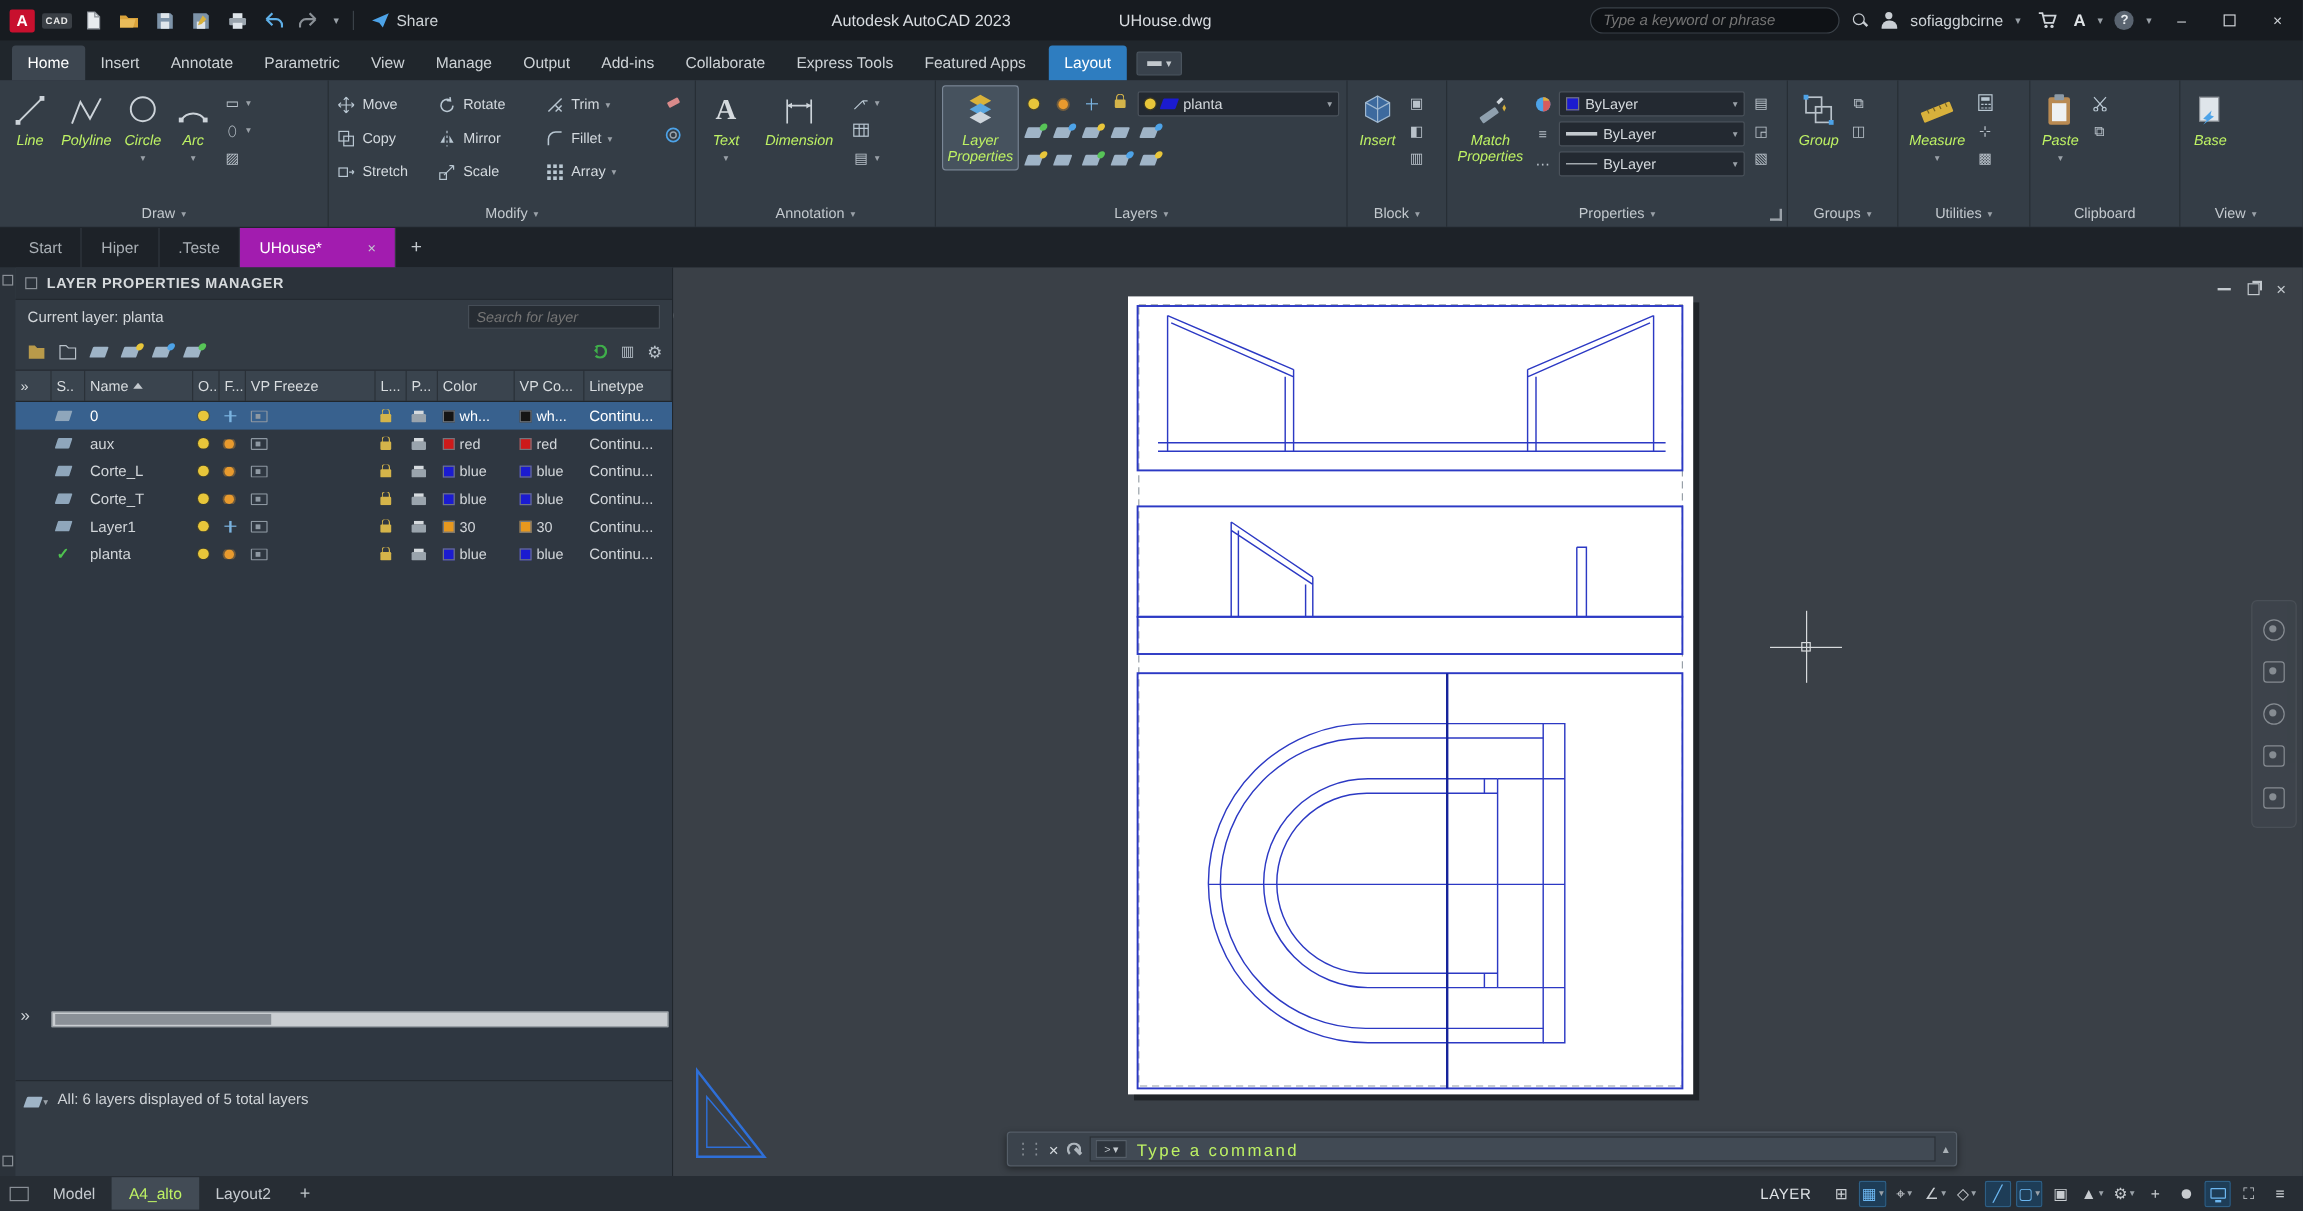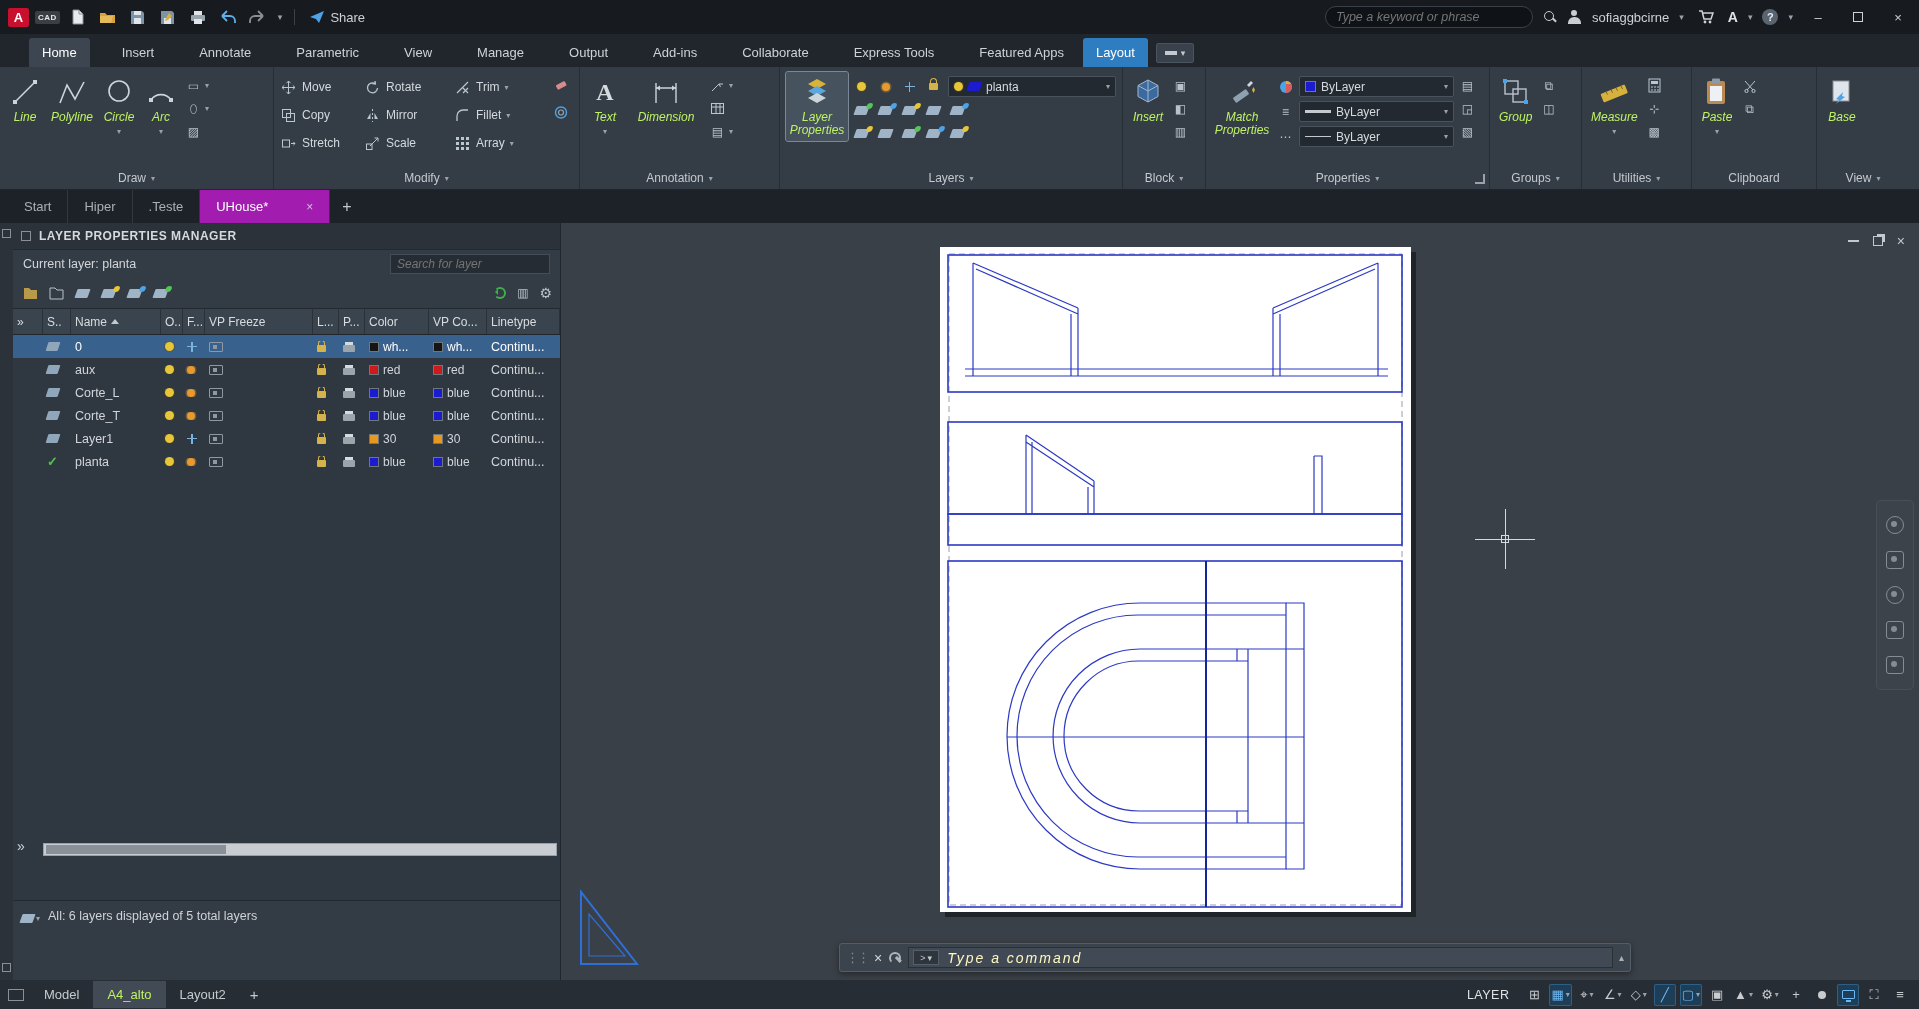--- a/index.html
+++ b/index.html
@@ -44,21 +44,21 @@
   .tb-a { font-size:14px; font-weight:bold; color:#dfe3e6; }
   .help-circ { width:16px; height:16px; border-radius:50%; background:#5a6470; color:#e8ecef;
     font-size:11px; font-weight:bold; display:flex; align-items:center; justify-content:center; }
   .win-btn { width:30px; height:24px; display:flex; align-items:center; justify-content:center;
     color:#cfd3d7; font-size:13px; }
   .win-restore { width:10px; height:10px; border:1.4px solid #cfd3d7; }
 
   
   #ribbontabs { position:absolute; left:0; top:34px; width:1919px; height:33px;
     background:#20262c; display:flex; align-items:flex-end; padding-left:10px; }
-  .rtab { padding:7px 13px; font-size:13px; color:#cdd2d6; height:29px;margin-left:19px; }
+  .rtab { padding:7px 13px; font-size:13px; color:#cdd2d6; height:29px; }
   .rtab.active { background:#3d4650; color:#ffffff; border-radius:3px 3px 0 0; }
   .rtab.contextual { background:var(--contextual-tab,#2e7dc0); color:#fff; border-radius:3px 3px 0 0; margin-left:6px; }
   .rtab-toggle { margin-left:8px; margin-bottom:4px; width:38px; height:20px; background:#39424c;
     border:1px solid #4a545e; border-radius:2px; display:flex; align-items:center;
     justify-content:center; gap:4px; color:#c3c9ce; font-size:9px; }
   .rtab-toggle .bar { width:12px; height:4px; background:#c3c9ce; }
 
   
   #ribbon { position:absolute; left:0; top:67px; width:1919px; height:123px;
     background:#343d46; display:flex; border-bottom:1px solid #20262c; }
@@ -202,21 +202,21 @@
   .wrench { position:relative; width:14px; height:14px; }
   .wrench::before { content:''; position:absolute; left:1px; top:1px; width:8px; height:8px;
     border:2.4px solid #aeb6bd; border-radius:50%; border-bottom-color:transparent; }
   .wrench::after { content:''; position:absolute; left:7px; top:7px; width:7px; height:2.6px;
     background:#aeb6bd; transform:rotate(45deg); }
   .cmd-field { flex:1; height:21px; background:#414a54; border:1px solid #2a3036; display:flex;
     align-items:center; gap:8px; padding:0 4px; }
   .cmd-prompt-btn { width:26px; height:15px; background:#2e353d; border:1px solid #565f69;
     display:flex; align-items:center; justify-content:center; gap:2px; color:#c3c9ce;
     font-size:9px; }
-  .cmd-text { font-size:14px; font-style:italic; color:#fef9c3; letter-spacing:2px; }
+  .cmd-text { font-size:14px; color:#bef264; letter-spacing:2px; }
   .cmd-up { color:#aab1b7; font-size:10px; }
 
   
   #statusbar { position:absolute; left:0; top:980px; width:1919px; height:29px; background:#272d34;
     display:flex; align-items:center; color:#c6cbd0; font-size:13px; }
   .sb-ico { width:16px; height:12px; border:1.4px solid #8a9097; margin:0 6px 0 8px; }
   .sb-tab { padding:6px 14px; }
   .sb-tab.active { background:#424b55; color:#bef264; }
   .sb-plus { padding:6px 10px; font-size:15px; color:#c3c9ce; }
   .sb-right { margin-left:auto; display:flex; align-items:center; gap:4px; padding-right:8px; }
@@ -284,20 +284,24 @@
       <span class="qat-caret">▾</span>
       <span class="tb-sep"></span>
       <span class="share-wrap">
         <svg width="16" height="14" viewBox="0 0 16 14">
             <path d="M1 7 L15 1 L10 13 L7 9 Z" fill="#4da3e8"></path>
           </svg>
         <span class="share-label">Share</span>
       </span>
     </div>
 
+    <div class="tb-title">
+      <span>Autodesk AutoCAD 2023</span>
+      <span class="doc">UHouse.dwg</span>
+    </div>
 
     <div class="tb-right">
       <input class="search-box" type="text" placeholder="Type a keyword or phrase" style="">
       <span class="mag"></span>
       <span class="person"></span>
       <span class="username">sofiaggbcirne</span>
       <span class="mini-caret">▾</span>
       <span class="qat-btn">
         <svg width="16" height="14" viewBox="0 0 16 14">
             <path d="M1 1h3l2 8h7l2-6H5" fill="none" stroke="#cfd4d9" stroke-width="1.5"></path>

